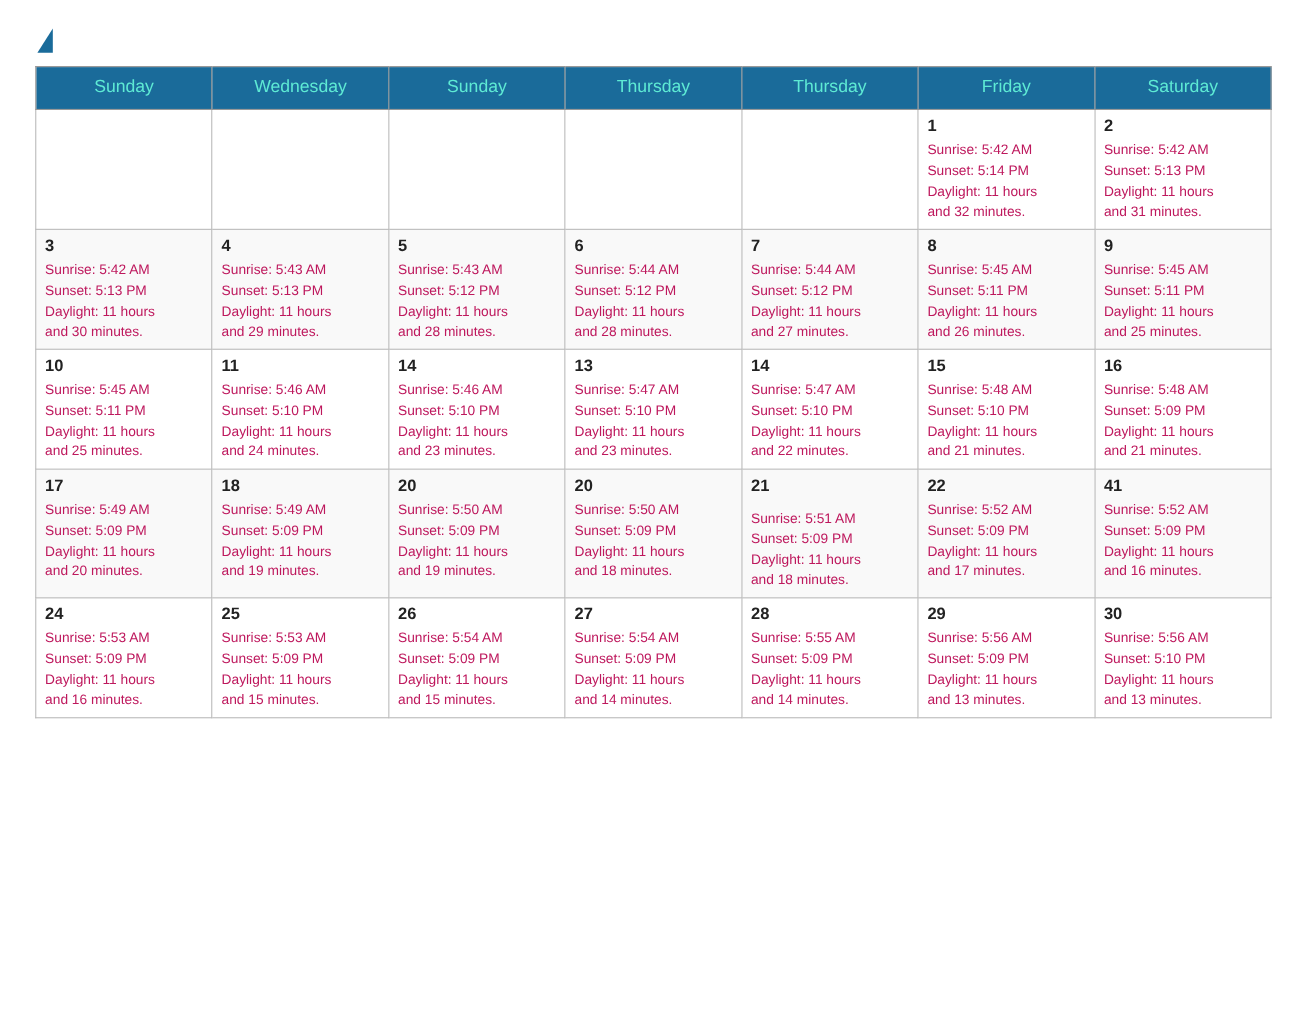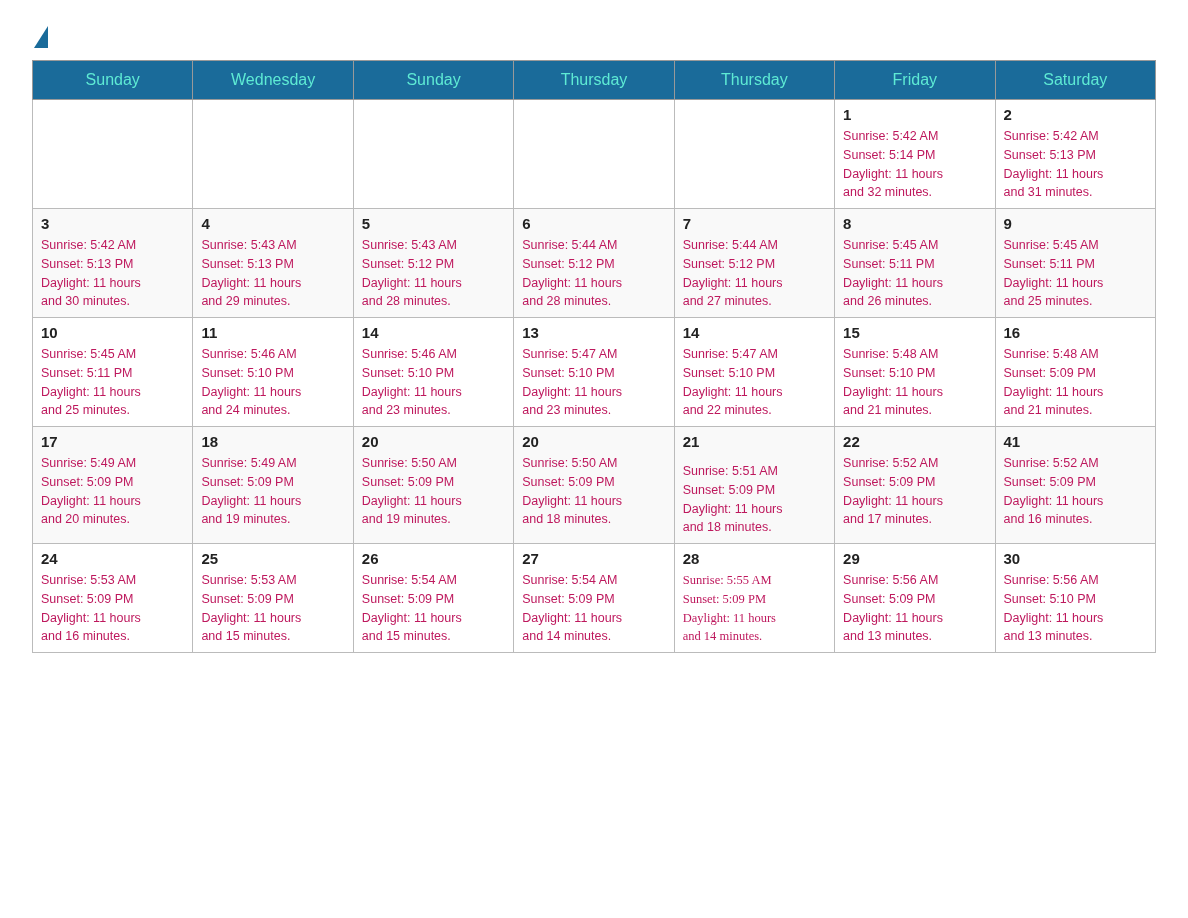--- a/index.html
+++ b/index.html
@@ -338,21 +338,21 @@
         </td>
         <td>
           <span class="day-num">27</span>
           <div class="day-info" style="white-space: pre-line;">Sunrise: 5:54 AM
 Sunset: 5:09 PM
 Daylight: 11 hours
 and 14 minutes.</div>
         </td>
         <td>
           <span class="day-num">28</span>
-          <div class="day-info" style="white-space: pre-line; font-family: Liberation Serif, serif;">Sunrise: 5:55 AM
+          <div class="day-info" style="white-space: pre-line;">Sunrise: 5:55 AM
 Sunset: 5:09 PM
 Daylight: 11 hours
 and 14 minutes.</div>
         </td>
         <td>
           <span class="day-num">29</span>
           <div class="day-info" style="white-space: pre-line;">Sunrise: 5:56 AM
 Sunset: 5:09 PM
 Daylight: 11 hours
 and 13 minutes.</div>

